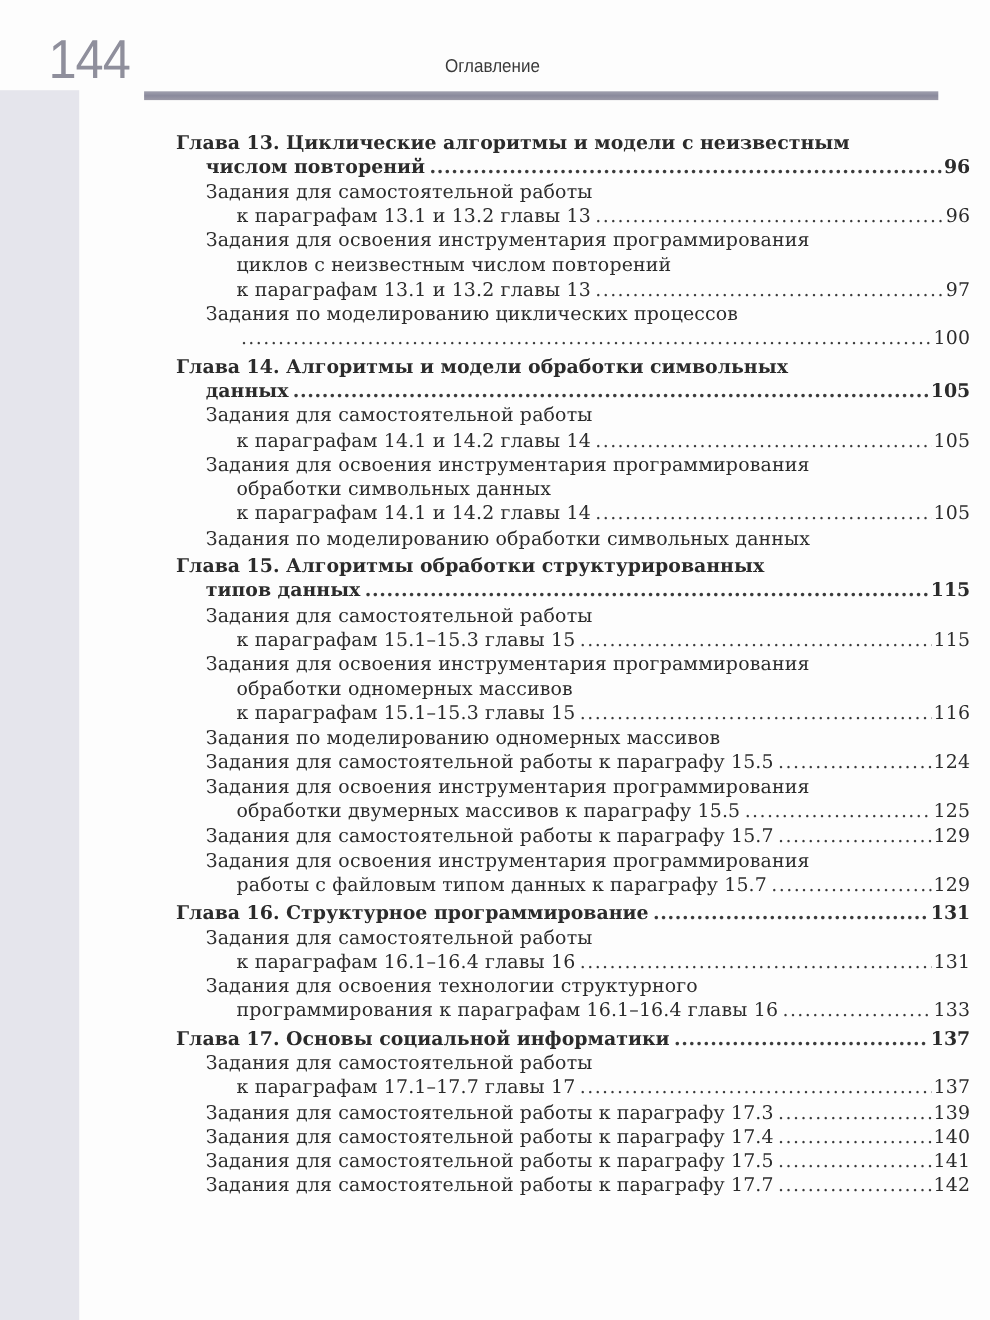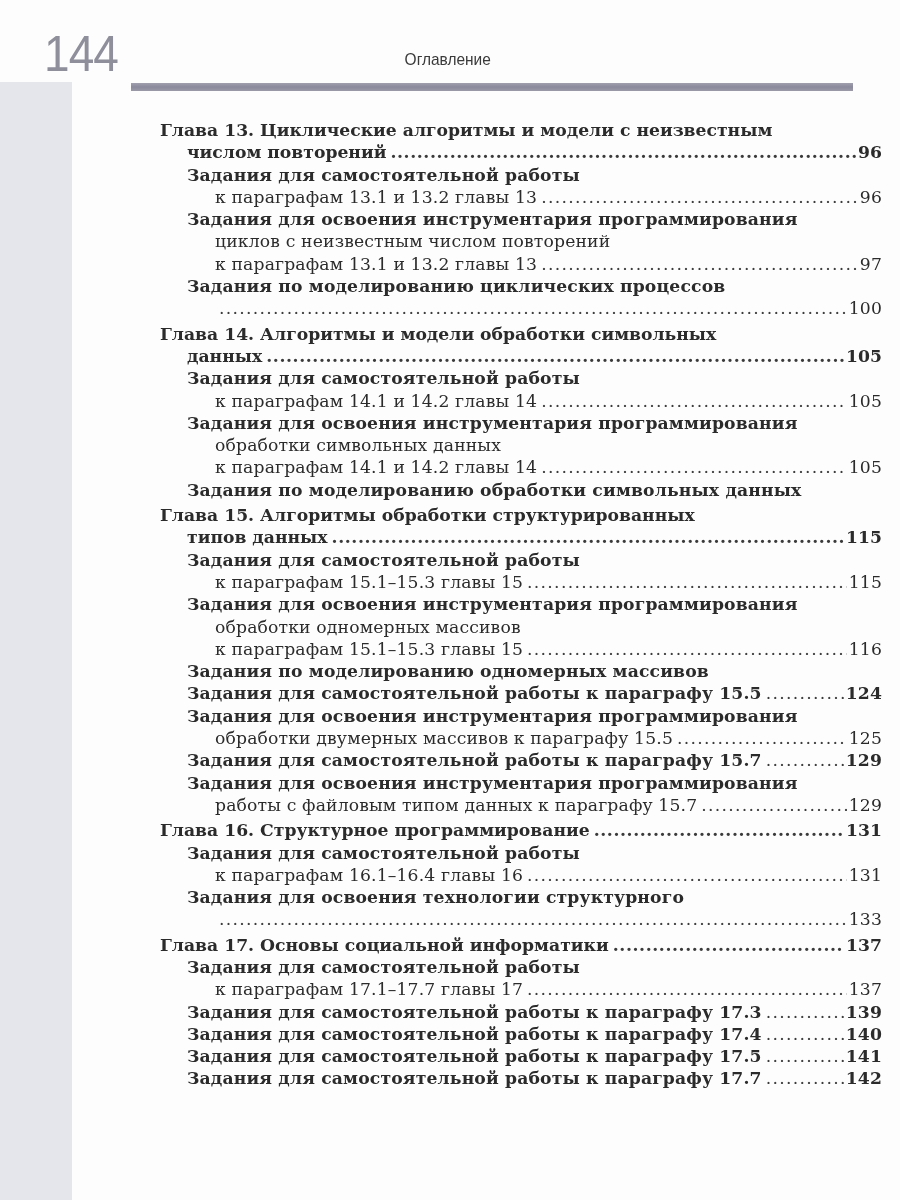--- a/index.html
+++ b/index.html
@@ -74,21 +74,21 @@
       white-space: nowrap;
       display: flex;
       align-items: baseline;
       letter-spacing: 0.15px;
     }
     .line.chapter {
       font-weight: bold;
       letter-spacing: 0px;
     }
     .indent-0 { padding-left: 0px; }
-    .indent-1 { padding-left: 27px; font-weight: bold; }
+    .indent-1 { padding-left: 27px; }
     .indent-2 { padding-left: 55px; }
     .line .txt {
       flex: 0 0 auto;
     }
     .line .dots {
       flex: 1 1 auto;
       overflow: hidden;
       margin: 0 2px 0 4px;
       letter-spacing: 1.3px;
       color: #3a3a3a;
@@ -274,20 +274,21 @@
     <div class="line indent-2">
       <span class="txt">к параграфам 16.1–16.4 главы 16</span>
       <span class="dots"></span>
       <span class="pg">131</span>
     </div>
 
     <div class="line indent-1">
       <span class="txt">Задания для освоения технологии структурного</span>
     </div>
     <div class="line indent-2">
+      <span class="txt">программирования к параграфам 16.1–16.4 главы 16</span>
       <span class="dots"></span>
       <span class="pg">133</span>
     </div>
   </div>
 
   <div class="group">
     <div class="line chapter indent-0">
       <span class="txt">Глава 17. Основы социальной информатики</span>
       <span class="dots"></span>
       <span class="pg">137</span>

